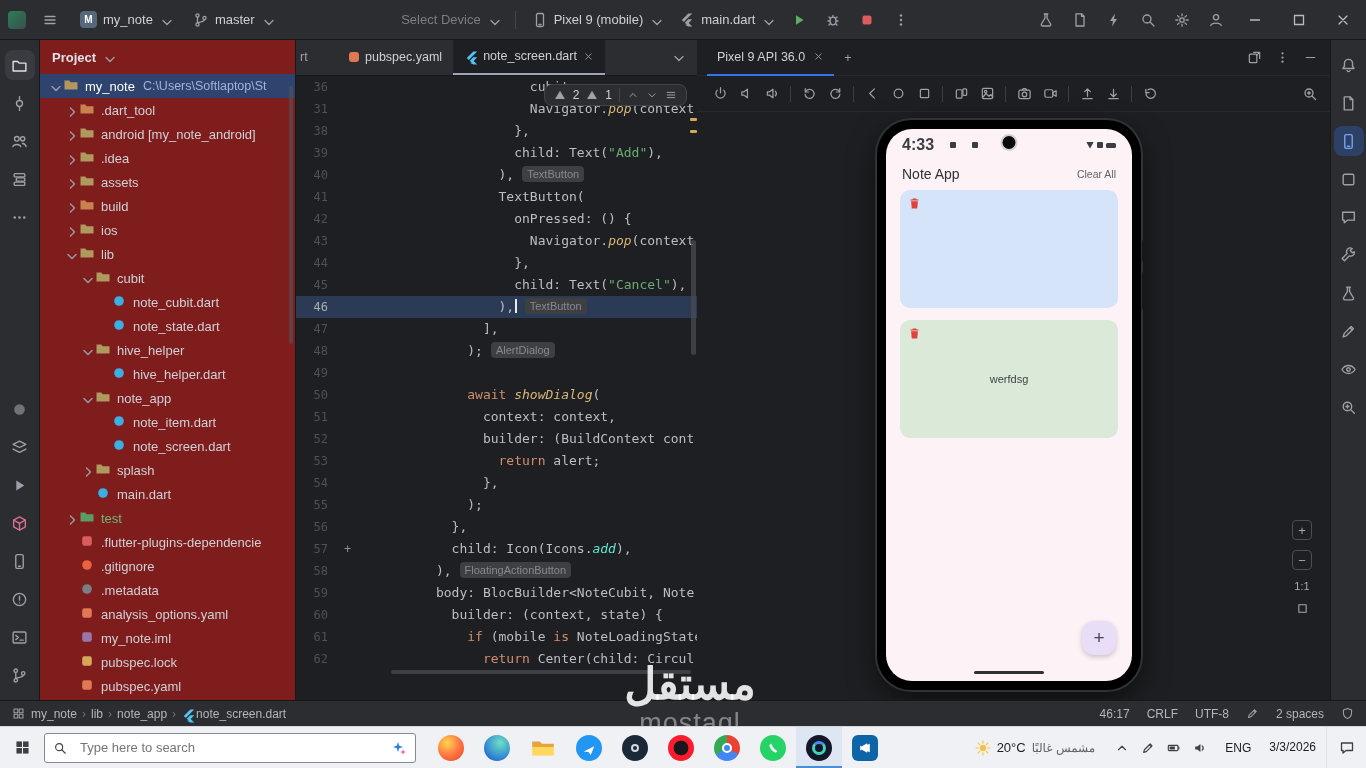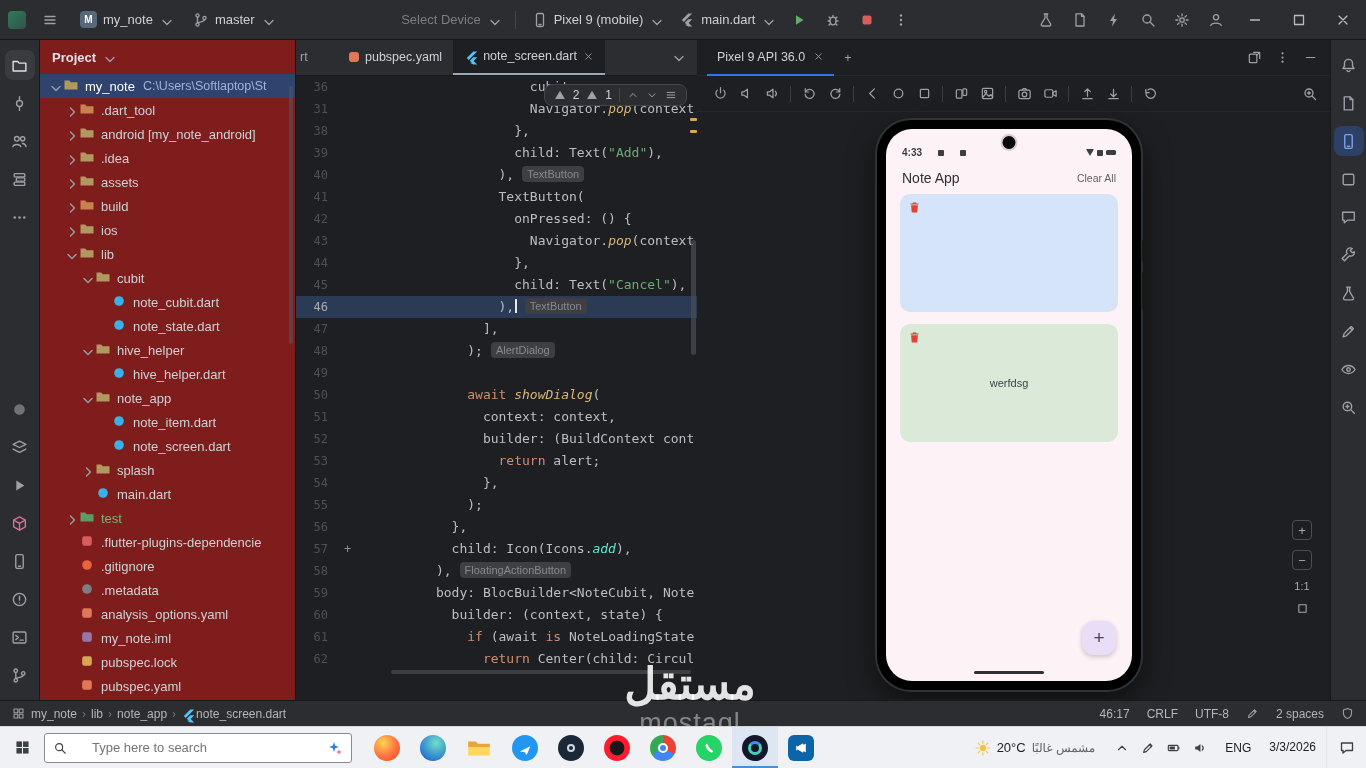--- a/index.html
+++ b/index.html
@@ -83,21 +83,21 @@
 .emu-btn{width:26px;height:26px;display:flex;align-items:center;justify-content:center;color:#9da0a8}
 .emu-btn .ic{width:15px;height:15px}
 .emu-sep{width:1px;height:16px;background:#3a3d42;margin:0 5px}
 .emu-zoomic{position:absolute;right:12px;color:#9da0a8}
 
 .phone{position:absolute;left:180px;top:80px;width:264px;height:570px;background:#000;border-radius:34px;padding:9px;box-shadow:0 0 0 2px #2f3237,0 10px 28px rgba(0,0,0,.55)}
 .pbtn{position:absolute;right:-4px;width:3px;background:#17181a;border-radius:2px}
 .pbtn1{top:120px;height:22px}.pbtn2{top:152px;height:38px}
 .phone-screen{position:relative;width:100%;height:100%;background:#fdf2f6;border-radius:26px;overflow:hidden}
 .p-hole{position:absolute;left:50%;top:7px;transform:translateX(-50%);width:13px;height:13px;border-radius:50%;background:#0a0a0c;box-shadow:0 0 0 2px rgba(0,0,0,.15)}
-.p-status{display:flex;align-items:center;gap:16px;padding:18px 16px 0;font-size:10px;color:#3a3d42;font-weight:bold}
+.p-status{display:flex;align-items:center;gap:16px;padding:7px 16px 0;font-size:16px;color:#3a3d42;font-weight:bold}
 .psi{width:6px;height:6px;background:#3a3d42;border-radius:1px;display:inline-block}
 .p-sr{margin-left:auto;display:flex;align-items:center;gap:3px}
 .psi.wifi{clip-path:polygon(50% 100%,0 0,100% 0);width:8px;height:7px}
 .psi.batt{width:10px;height:5px;border-radius:1.5px}
 .p-appbar{display:flex;align-items:center;justify-content:space-between;padding:12px 16px 8px}
 .p-title{font-size:14px;font-weight:500;color:#303135}
 .p-clear{font-size:10.5px;color:#5f6368}
 .note-card{position:relative;margin:0 14px 12px;height:118px;border-radius:10px;display:flex;align-items:center;justify-content:center}
 .trash{position:absolute;left:8px;top:7px;color:#e04138}
 .trash .ic{width:13px;height:13px}
@@ -115,21 +115,21 @@
 .crumb-sep{color:#6b6f76}
 .crumb-fl{width:11px;height:11px;color:#54c1f6}
 .sb-grid{color:#9da0a8;margin-right:6px}
 .sb-grid .ic{width:13px;height:13px}
 .sb-right{margin-left:auto;display:flex;align-items:center;gap:17px}
 .sb-right .ic{width:13px;height:13px;color:#9da0a8}
 
 .taskbar{position:absolute;left:0;top:726px;width:1366px;height:42px;background:#eff1f4;border-top:1px solid #d5d7da;display:flex;align-items:center;z-index:30}
 .start{width:44px;height:42px;display:flex;align-items:center;justify-content:center;color:#3b4043}
 .start .ic{width:17px;height:17px}
-.searchbox{width:308px;height:30px;background:#fff;border:1px solid #888b8f;border-radius:3px;display:flex;align-items:center;gap:25px;padding:0 8px;margin-right:12px}
+.searchbox{width:372px;height:30px;background:#fff;border:1px solid #888b8f;border-radius:3px;display:flex;align-items:center;gap:13px;padding:0 8px;margin-right:12px}
 .searchbox .ic{width:14px;height:14px;color:#444}
 .searchbox input{border:none;outline:none;flex:1;font-size:13px;color:#202124;background:transparent;font-family:"Liberation Sans",sans-serif}
 .spark{width:16px;height:16px}
 .task-apps{display:flex;align-items:center}
 .task-app{width:46px;height:42px;display:flex;align-items:center;justify-content:center;position:relative}
 .task-app.active{background:#dde6f2;box-shadow:inset 0 -3px 0 #4a8fd4}
 .app-c{width:26px;height:26px;border-radius:50%;display:flex;align-items:center;justify-content:center;overflow:hidden}
 .chrome-mid{width:10px;height:10px;border-radius:50%;background:#4285f4;border:2.5px solid #fff}
 .as-ring{width:14px;height:14px;border-radius:50%;border:3px solid #43d1bc;border-top-color:#3f8cff}
 .app-s{width:26px;height:26px;display:block}
@@ -707,21 +707,21 @@
         <div class="cl"><span class="ln">51</span><span class="ct">                  <span class="tk ">context: context,</span></span></div>
         <div class="cl"><span class="ln">52</span><span class="ct">                  <span class="tk ">builder: (BuildContext cont</span></span></div>
         <div class="cl"><span class="ln">53</span><span class="ct">                    <span class="tk k">return </span><span class="tk ">alert;</span></span></div>
         <div class="cl"><span class="ln">54</span><span class="ct">                  <span class="tk ">},</span></span></div>
         <div class="cl"><span class="ln">55</span><span class="ct">                <span class="tk ">);</span></span></div>
         <div class="cl"><span class="ln">56</span><span class="ct">              <span class="tk ">},</span></span></div>
         <div class="cl"><span class="ln">57</span><span class="gplus">+</span><span class="ct">              <span class="tk ">child: Icon(Icons.</span><span class="tk p">add</span><span class="tk ">),</span></span></div>
         <div class="cl"><span class="ln">58</span><span class="ct">            <span class="tk ">),</span><span class="inlay">FloatingActionButton</span></span></div>
         <div class="cl"><span class="ln">59</span><span class="ct">            <span class="tk ">body: BlocBuilder&lt;NoteCubit, Note</span></span></div>
         <div class="cl"><span class="ln">60</span><span class="ct">              <span class="tk ">builder: (context, state) {</span></span></div>
-        <div class="cl"><span class="ln">61</span><span class="ct">                <span class="tk k">if </span><span class="tk ">(await </span><span class="tk k">is </span><span class="tk ">NoteLoadingState</span></span></div>
+        <div class="cl"><span class="ln">61</span><span class="ct">                <span class="tk k">if </span><span class="tk ">(mobile </span><span class="tk k">is </span><span class="tk ">NoteLoadingState</span></span></div>
         <div class="cl"><span class="ln">62</span><span class="ct">                  <span class="tk k">return </span><span class="tk ">Center(child: Circul</span></span></div>
       </div>
     <div class="inspect">
       <span class="insp-ctl w1">
           <span class="ic-slot">
             <svg class="ic" style="" viewBox="0 0 16 16" fill="none" stroke="currentColor" stroke-width="1.3" stroke-linecap="round" stroke-linejoin="round">
               <path d="M8 2.2L14.6 13.4H1.4z" fill="currentColor" stroke="none"></path>
             </svg>
           </span>
         </span>

